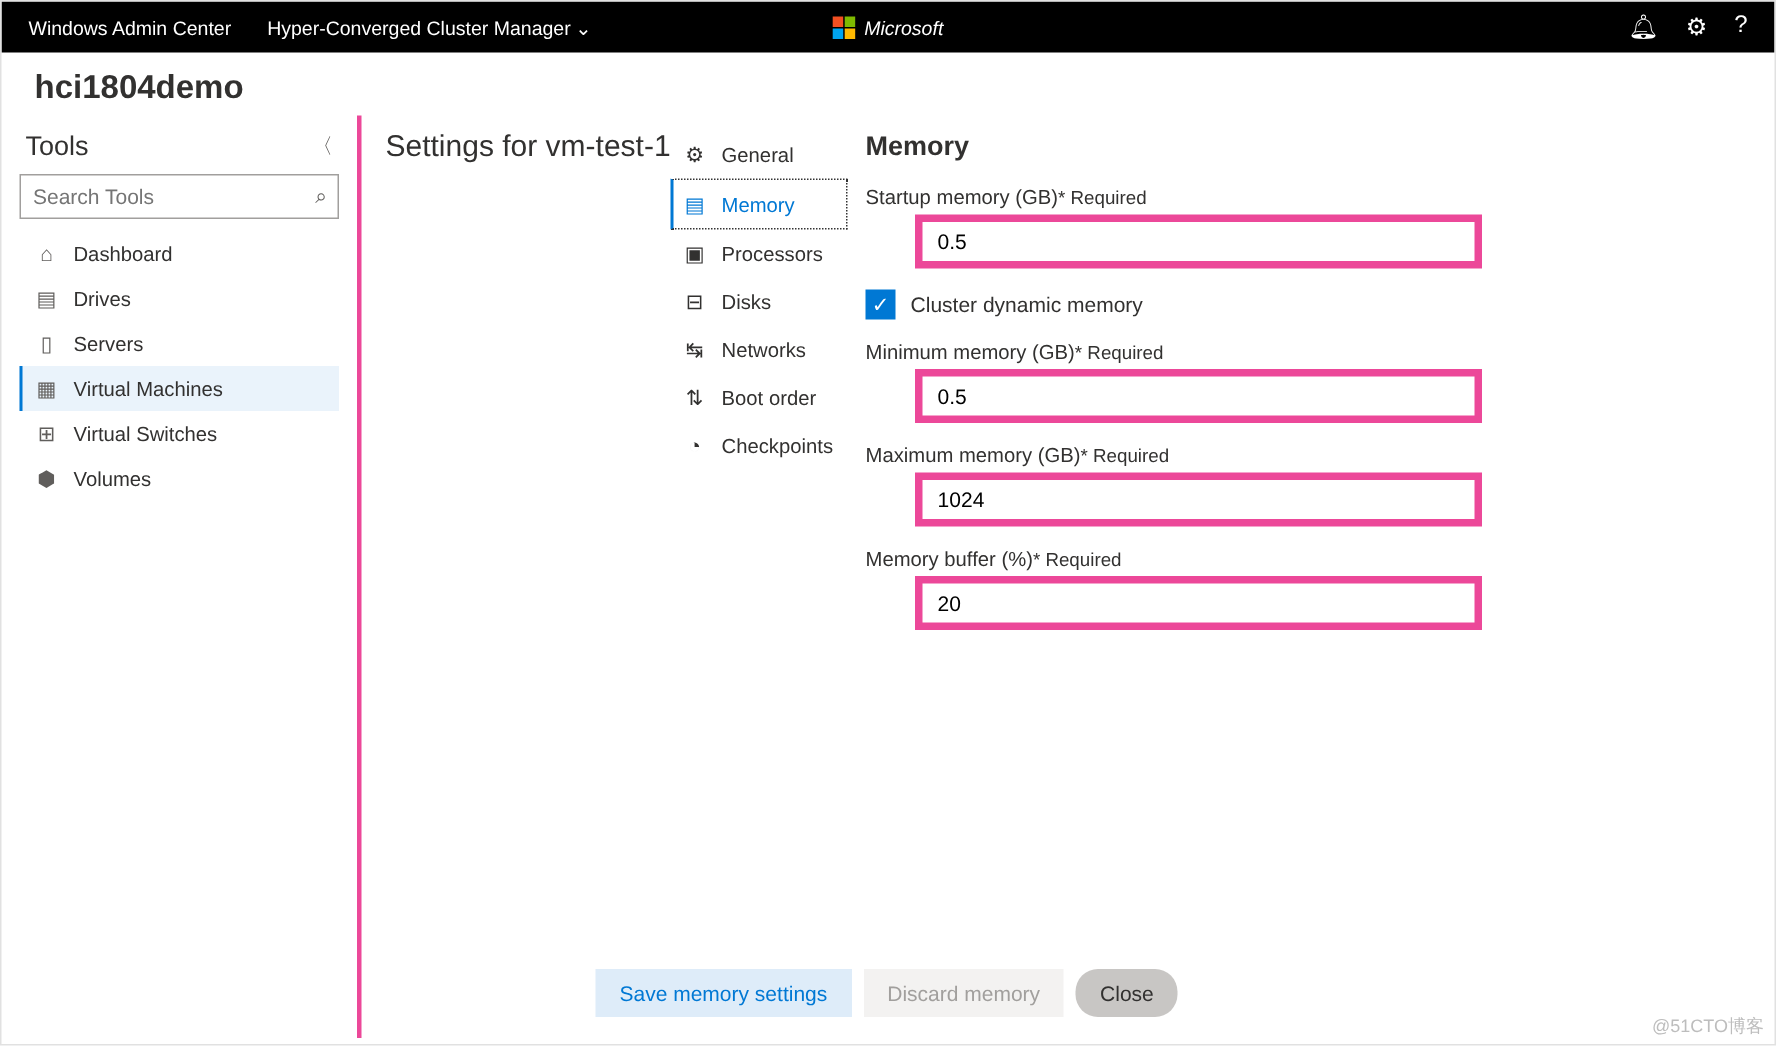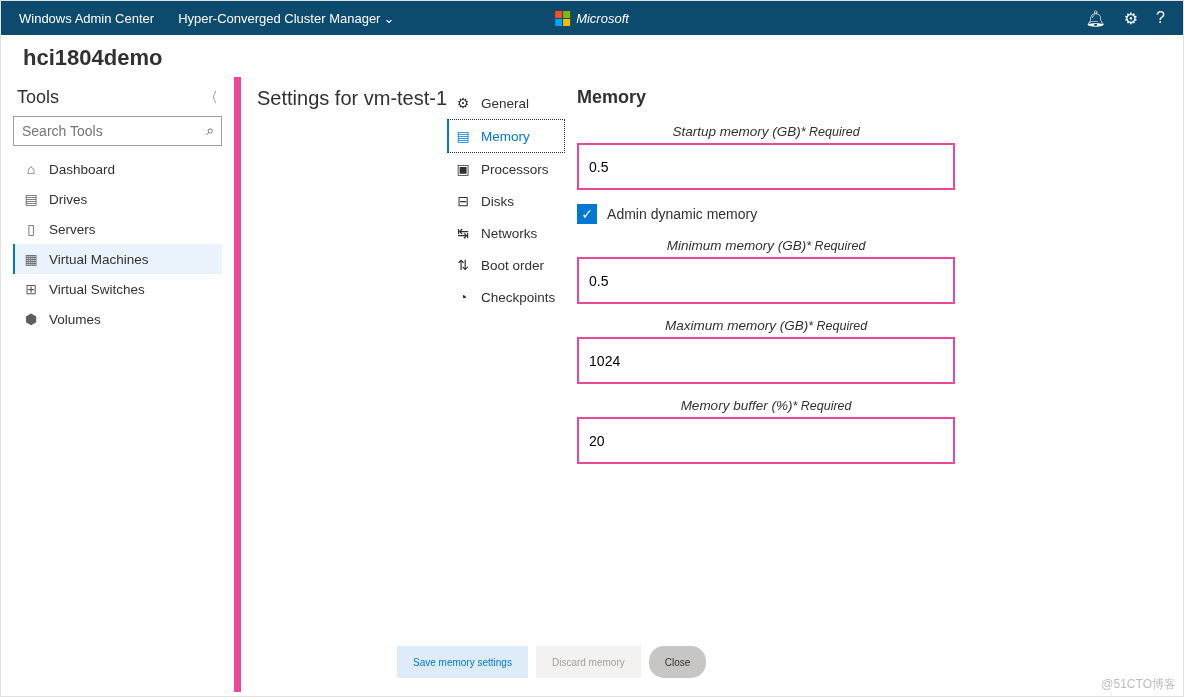--- a/index.html
+++ b/index.html
@@ -1,37 +1,37 @@
 <!DOCTYPE html>
 <html><head>
 <meta charset="utf-8">
 <style>
   * { box-sizing: border-box; margin: 0; padding: 0; }
   body { font-family: "Segoe UI", sans-serif; font-size: 14px; color: #323130; background:#fff; width:1184px; height:697px; overflow:hidden; border:1px solid #e1e1e1;}
   
   
-  .topbar { background:#0c4a6e; color:#fff; height:34px; display:flex; align-items:center; padding:0 18px; position:relative;}
+  .topbar { background:#000000; color:#fff; height:34px; display:flex; align-items:center; padding:0 18px; position:relative;}
   .topbar .prod { font-size:13px; margin-right:24px;}
   .topbar .scope { font-size:13px; display:flex; gap:3px; cursor:pointer;}
   .topbar .brand { position:absolute; left:50%; transform:translateX(-50%); display:flex; align-items:center; gap:6px; font-size:13px;font-style:italic;}
   .ms-logo { display:grid; grid-template-columns:7px 7px; grid-template-rows:7px 7px; gap:1px;}
   .ms-logo span:nth-child(1){background:#f25022;} .ms-logo span:nth-child(2){background:#7fba00;}
   .ms-logo span:nth-child(3){background:#00a4ef;} .ms-logo span:nth-child(4){background:#ffb900;}
   .topbar .right { margin-left:auto; display:flex; gap:18px; font-size:16px;}
   .topbar .right span{cursor:pointer;}
   
   
   .cluster { padding:10px 22px 6px; }
   .cluster h1 { font-size:22px; font-weight:700;}
   
   
   .body { display:flex; height:calc(100% - 34px - 46px);}
   
   
-  .tools { width:240px; border-right:7px solid #ec4899; padding:10px 12px 0;}
+  .tools { width:240px; border-right:3px solid #ec4899; padding:10px 12px 0;}
   .tools-head { display:flex; align-items:center; justify-content:space-between; padding:0 4px 8px;}
   .tools-head h2 { font-size:18px; font-weight:400;}
   .tools-head .chev { font-size:14px; color:#605e5c; cursor:pointer;}
   .searchbox { position:relative; margin-bottom:8px;}
   .searchbox input { width:100%; height:30px; border:1px solid #a19f9d; padding:0 28px 0 8px; font-size:14px; color:#605e5c;}
   .searchbox .ico { position:absolute; right:8px; top:6px; color:#605e5c; font-size:14px;}
   .tool-item { display:flex; align-items:center; gap:10px; padding:7px 8px; font-size:13.5px; color:#323130; cursor:pointer; border-left:2px solid transparent;}
   .tool-item.active { background:#eaf3fb; border-left-color:#0078d4;}
   .tool-item .ico { width:16px; text-align:center; color:#605e5c; font-size:14px;}
   
@@ -44,36 +44,36 @@
   .settings-body { display:flex; flex:1;}
   .snav { width:118px; padding-top:0;}
   .snav-item { display:flex; align-items:center; gap:10px; padding:8px 6px; font-size:13.5px; cursor:pointer; border-left:2px solid transparent;}
   .snav-item.active { color:#0078d4; border:1px dotted #333; border-left:2px solid #0078d4;}
   .snav-item .ico { width:16px; text-align:center; font-size:14px;}
   
   
   .form { flex:1; max-width:420px; padding:0 30px 0 12px; position:relative;}
   .form h3 { font-size:18px; font-weight:700; margin-bottom:16px;}
   .field { margin-bottom:14px;}
-  .field .row { display:flex; justify-content:center; align-items:baseline; margin-bottom:4px;font-style:italic;}
+  .field .row { display:flex; justify-content:flex-start; align-items:baseline; margin-bottom:4px;}
   .field label { font-size:13.5px;}
   .req { font-size:12.5px;}
-  .field input[type=text]{ width:100%; height:47px; border:2px solid #ec4899; padding:0 10px; font-size:14px;}
+  .field input[type=text]{ width:100%; height:36px; border:5px solid #ec4899; padding:0 10px; font-size:14px;margin-left:33px;}
   .check { display:flex; align-items:center; gap:10px; margin:6px 0 14px; cursor:pointer;}
   .checkbox { width:20px; height:20px; background:#0078d4; color:#fff; display:flex; align-items:center; justify-content:center; font-size:14px;}
   
   .slider-wrap { margin-top:6px; padding:0 6px;}
   .slider { position:relative; height:16px; display:flex; align-items:center;}
   .track { height:4px; background:#c8c6c4; width:100%; position:relative;}
   .track .fill { position:absolute; left:0; top:0; height:100%; background:#0078d4; width:50%;}
   .thumb { position:absolute; left:50%; top:50%; transform:translate(-50%,-50%); width:8px; height:18px; background:#0078d4;}
   
   
   .footer { position:absolute; bottom:14px; left:156px; display:flex; gap:8px;}
-  .btn { height:32px; padding:0 16px; font-size:10px; border:none; cursor:pointer;}
+  .btn { height:32px; padding:0 16px; font-size:14px; border:none; cursor:pointer;}
   .btn.primary { background:#deecf9; color:#0078d4;}
   .btn.discard { background:#f3f2f1; color:#a19f9d;}
   .btn.close { background:#c8c6c4; color:#323130;border-radius:15px;}
   
   .watermark { position:absolute; right:8px; bottom:4px; color:#bdbdbd; font-size:12px;}
 </style>
 </head>
 <body>
 
 <div class="topbar">
@@ -179,21 +179,21 @@
           <div class="field">
             <div class="row">
                 <label>Startup memory (GB)</label>
                 <span class="req">* Required</span>
               </div>
             <input type="text" value="0.5" style="">
           </div>
 
           <div class="check">
             <div class="checkbox">✓</div>
-            <span>Admin dynamic memory</span>
+            <span>Cluster dynamic memory</span>
           </div>
 
           <div class="field">
             <div class="row">
                 <label>Minimum memory (GB)</label>
                 <span class="req">* Required</span>
               </div>
             <input type="text" value="0.5" style="">
           </div>
 

